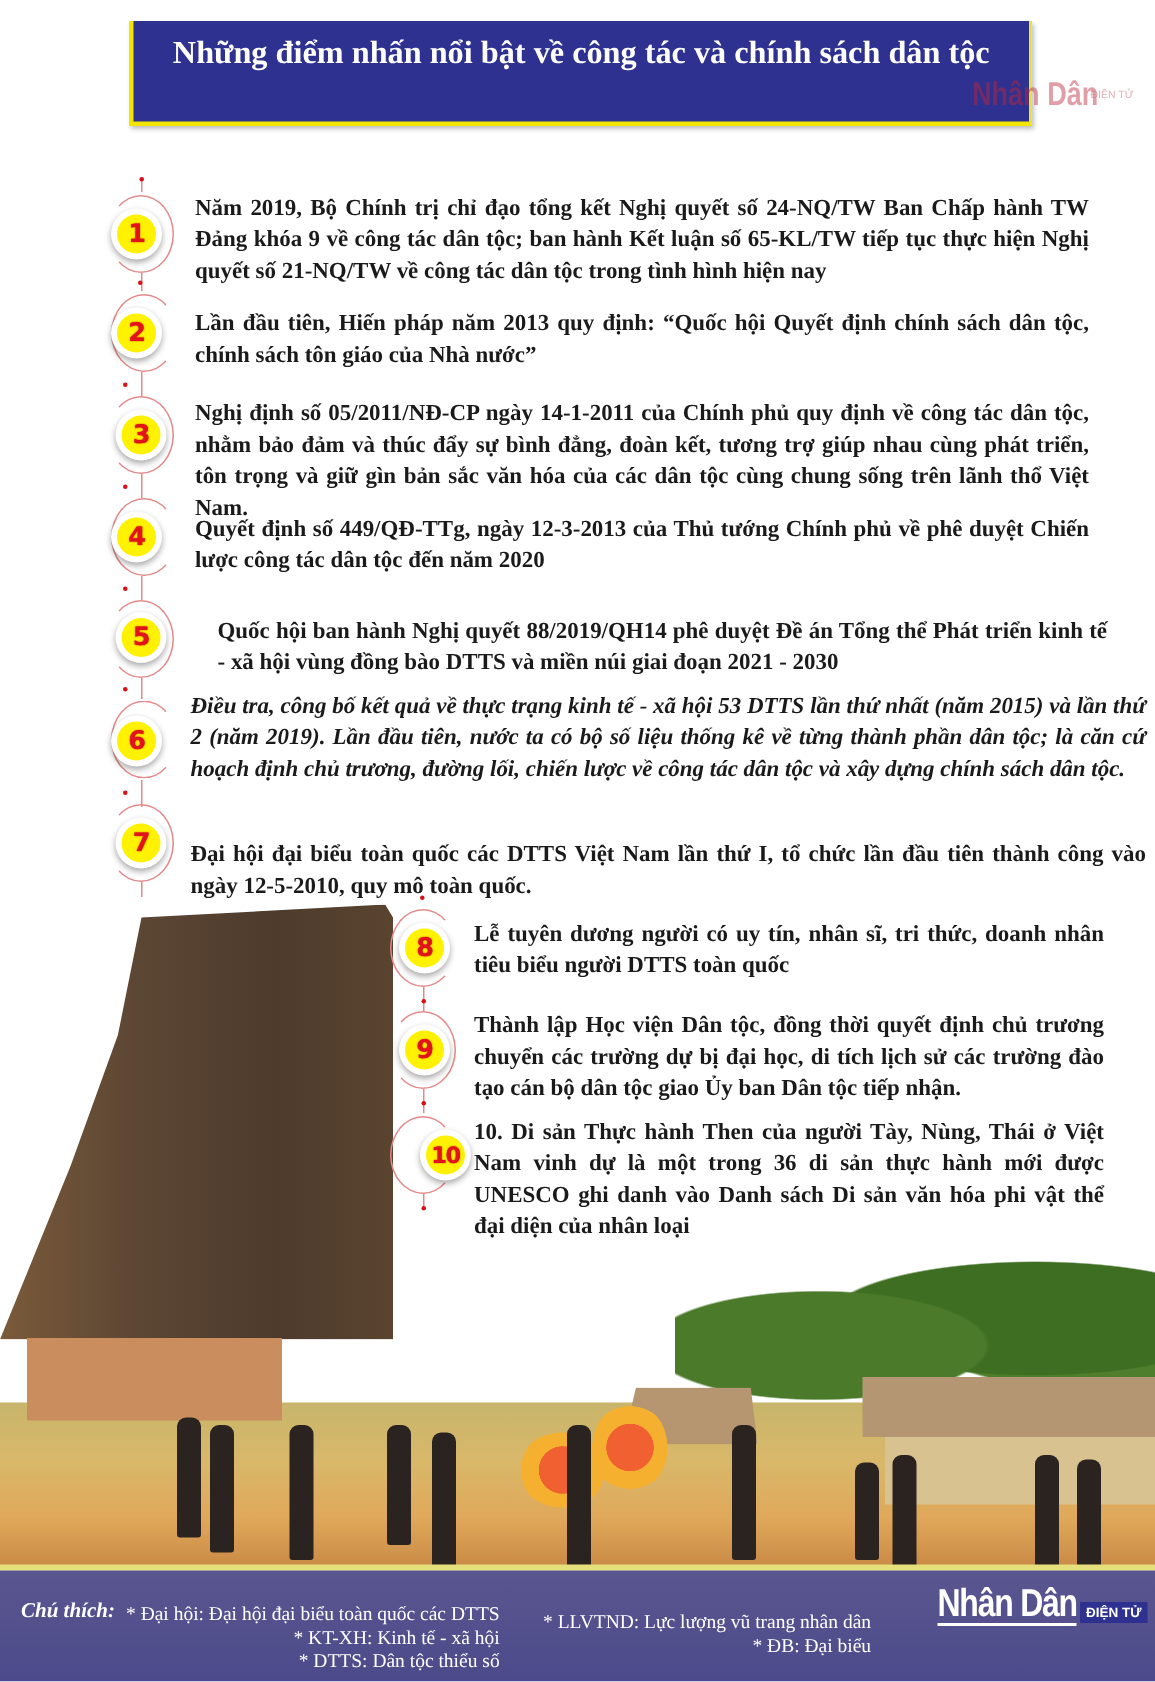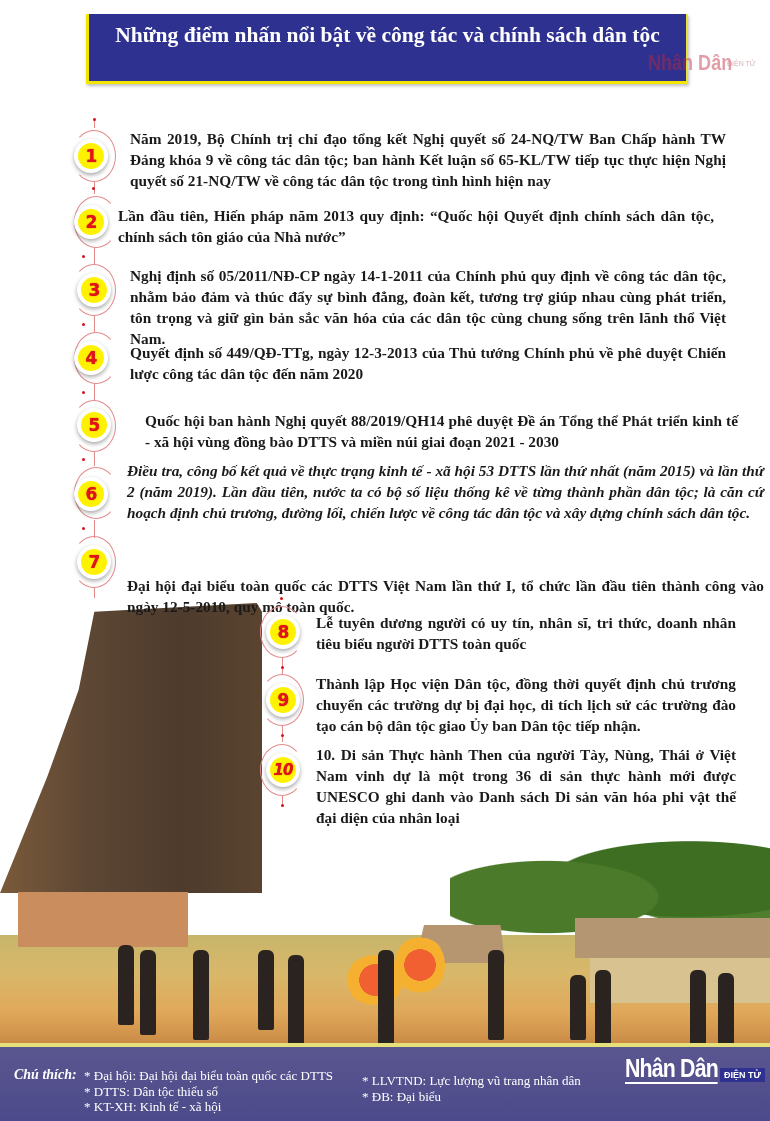--- a/index.html
+++ b/index.html
@@ -97,21 +97,21 @@
   .footer-line { position: absolute; left: 0; top: 1043px; width: 770px; height: 4px; background: #e6e07a; }
   .footer {
     position: absolute; left: 0; top: 1047px; width: 770px; height: 74px;
     background: linear-gradient(180deg, #5a5690 0%, #4c4a8a 100%);
     color: #ffffff;
   }
   .legend-title {
     position: absolute; left: 14px; top: 20px; font-style: italic; font-weight: bold; font-size: 14px;
   }
   .legend-col { position: absolute; top: 21px; font-size: 13px; line-height: 15.5px; }
-  .legend-col div { white-space: nowrap; }
+  .legend-col div { white-space: nowrap; text-align: right; }
   .brand {
     position: absolute; left: 625px; top: 7px; width: 140px; height: 40px;
   }
   .brand-name {
     position: absolute; left: 0; top: 0;
     font-family: "Liberation Sans", sans-serif; font-weight: bold;
     font-size: 26px; letter-spacing: -1px; color: #ffffff;
     transform: scaleX(0.82); transform-origin: left top;
     border-bottom: 2px solid #ffffff; line-height: 28px;
   }
@@ -175,21 +175,21 @@
   <div class="text" style="left:130px;top:128px;width:596px;">Năm 2019, Bộ Chính trị chỉ đạo tổng kết Nghị quyết số 24-NQ/TW Ban Chấp hành TW Đảng khóa 9 về công tác dân tộc; ban hành Kết luận số 65-KL/TW tiếp tục thực hiện Nghị quyết số 21-NQ/TW về công tác dân tộc trong tình hình hiện nay</div>
 </div>
 
 <div class="dot" style="left:92px;top:187px;"></div>
 <div class="arc" style="left:74px;top:196px;"></div>
 <div class="badge" style="left:74px;top:205px;">
     <div class="inner">2</div>
   </div>
 <div class="stem" style="left:94px;top:248px;height:16px;"></div>
 <div class="item">
-  <div class="text" style="left:118px;top:205px;width:596px;">Lần đầu tiên, Hiến pháp năm 2013 quy định: “Quốc hội Quyết định chính sách dân tộc, chính sách tôn giáo của Nhà nước”</div>
+  <div class="text" style="left:130px;top:205px;width:596px;">Lần đầu tiên, Hiến pháp năm 2013 quy định: “Quốc hội Quyết định chính sách dân tộc, chính sách tôn giáo của Nhà nước”</div>
 </div>
 
 <div class="dot" style="left:82px;top:255px;"></div>
 <div class="arc right" style="left:72px;top:264px;"></div>
 <div class="badge" style="left:77px;top:273px;">
     <div class="inner">3</div>
   </div>
 <div class="stem" style="left:94px;top:316px;height:16px;"></div>
 <div class="item">
   <div class="text" style="left:130px;top:265px;width:596px;">Nghị định số 05/2011/NĐ-CP ngày 14-1-2011 của Chính phủ quy định về công tác dân tộc, nhằm bảo đảm và thúc đẩy sự bình đẳng, đoàn kết, tương trợ giúp nhau cùng phát triển, tôn trọng và giữ gìn bản sắc văn hóa của các dân tộc cùng chung sống trên lãnh thổ Việt Nam.</div>
@@ -225,21 +225,21 @@
   <div class="text" style="left:127px;top:460px;width:637px;font-style:italic;">Điều tra, công bố kết quả về thực trạng kinh tế - xã hội 53 DTTS lần thứ nhất (năm 2015) và lần thứ 2 (năm 2019). Lần đầu tiên, nước ta có bộ số liệu thống kê về từng thành phần dân tộc; là căn cứ hoạch định chủ trương, đường lối, chiến lược về công tác dân tộc và xây dựng chính sách dân tộc.</div>
 </div>
 
 <div class="dot" style="left:82px;top:527px;"></div>
 <div class="arc right" style="left:72px;top:536px;"></div>
 <div class="badge" style="left:77px;top:545px;">
     <div class="inner">7</div>
   </div>
 <div class="stem" style="left:94px;top:588px;height:10px;"></div>
 <div class="item">
-  <div class="text" style="left:127px;top:575px;width:637px;">Đại hội đại biểu toàn quốc các DTTS Việt Nam lần thứ I, tổ chức lần đầu tiên thành công vào ngày 12-5-2010, quy mô toàn quốc.</div>
+  <div class="text" style="left:127px;top:559px;width:637px;">Đại hội đại biểu toàn quốc các DTTS Việt Nam lần thứ I, tổ chức lần đầu tiên thành công vào ngày 12-5-2010, quy mô toàn quốc.</div>
 </div>
 
 <div class="dot" style="left:280px;top:597px;"></div>
 <div class="arc" style="left:260px;top:606px;"></div>
 <div class="badge" style="left:266px;top:615px;">
     <div class="inner">8</div>
   </div>
 <div class="stem" style="left:282px;top:658px;height:16px;"></div>
 <div class="item">
   <div class="text" style="left:316px;top:612px;width:420px;">Lễ tuyên dương người có uy tín, nhân sĩ, tri thức, doanh nhân tiêu biểu người DTTS toàn quốc</div>
@@ -250,36 +250,36 @@
 <div class="badge" style="left:266px;top:683px;">
     <div class="inner">9</div>
   </div>
 <div class="stem" style="left:282px;top:726px;height:16px;"></div>
 <div class="item">
   <div class="text" style="left:316px;top:673px;width:420px;">Thành lập Học viện Dân tộc, đồng thời quyết định chủ trương chuyển các trường dự bị đại học, di tích lịch sử các trường đào tạo cán bộ dân tộc giao Ủy ban Dân tộc tiếp nhận.</div>
 </div>
 
 <div class="dot" style="left:281px;top:734px;"></div>
 <div class="arc" style="left:260px;top:744px;"></div>
-<div class="badge" style="left:266px;top:753px;font-style:italic;">
+<div class="badge" style="left:280px;top:753px;">
     <div class="inner" style="font-size:15px;">10</div>
   </div>
 <div class="stem" style="left:282px;top:796px;height:10px;"></div>
 <div class="dot" style="left:281px;top:804px;"></div>
 <div class="item">
   <div class="text" style="left:316px;top:744px;width:420px;">10. Di sản Thực hành Then của người Tày, Nùng, Thái ở Việt Nam vinh dự là một trong 36 di sản thực hành mới được UNESCO ghi danh vào Danh sách Di sản văn hóa phi vật thể đại diện của nhân loại</div>
 </div>
 
 <div class="footer-line"></div>
 <div class="footer">
   <div class="legend-title">Chú thích:</div>
   <div class="legend-col" style="left:84px;">
     <div>* Đại hội: Đại hội đại biểu toàn quốc các DTTS</div>
+    <div>* KT-XH: Kinh tế - xã hội</div>
     <div>* DTTS: Dân tộc thiểu số</div>
-    <div>* KT-XH: Kinh tế - xã hội</div>
   </div>
   <div class="legend-col" style="left:362px;top:26px;font-family:Liberation Serif, serif;">
     <div>* LLVTND: Lực lượng vũ trang nhân dân</div>
     <div>* ĐB: Đại biểu</div>
   </div>
   <div class="brand">
     <div class="brand-name">Nhân Dân</div>
     <div class="brand-tag">ĐIỆN TỬ</div>
   </div>
 </div>

